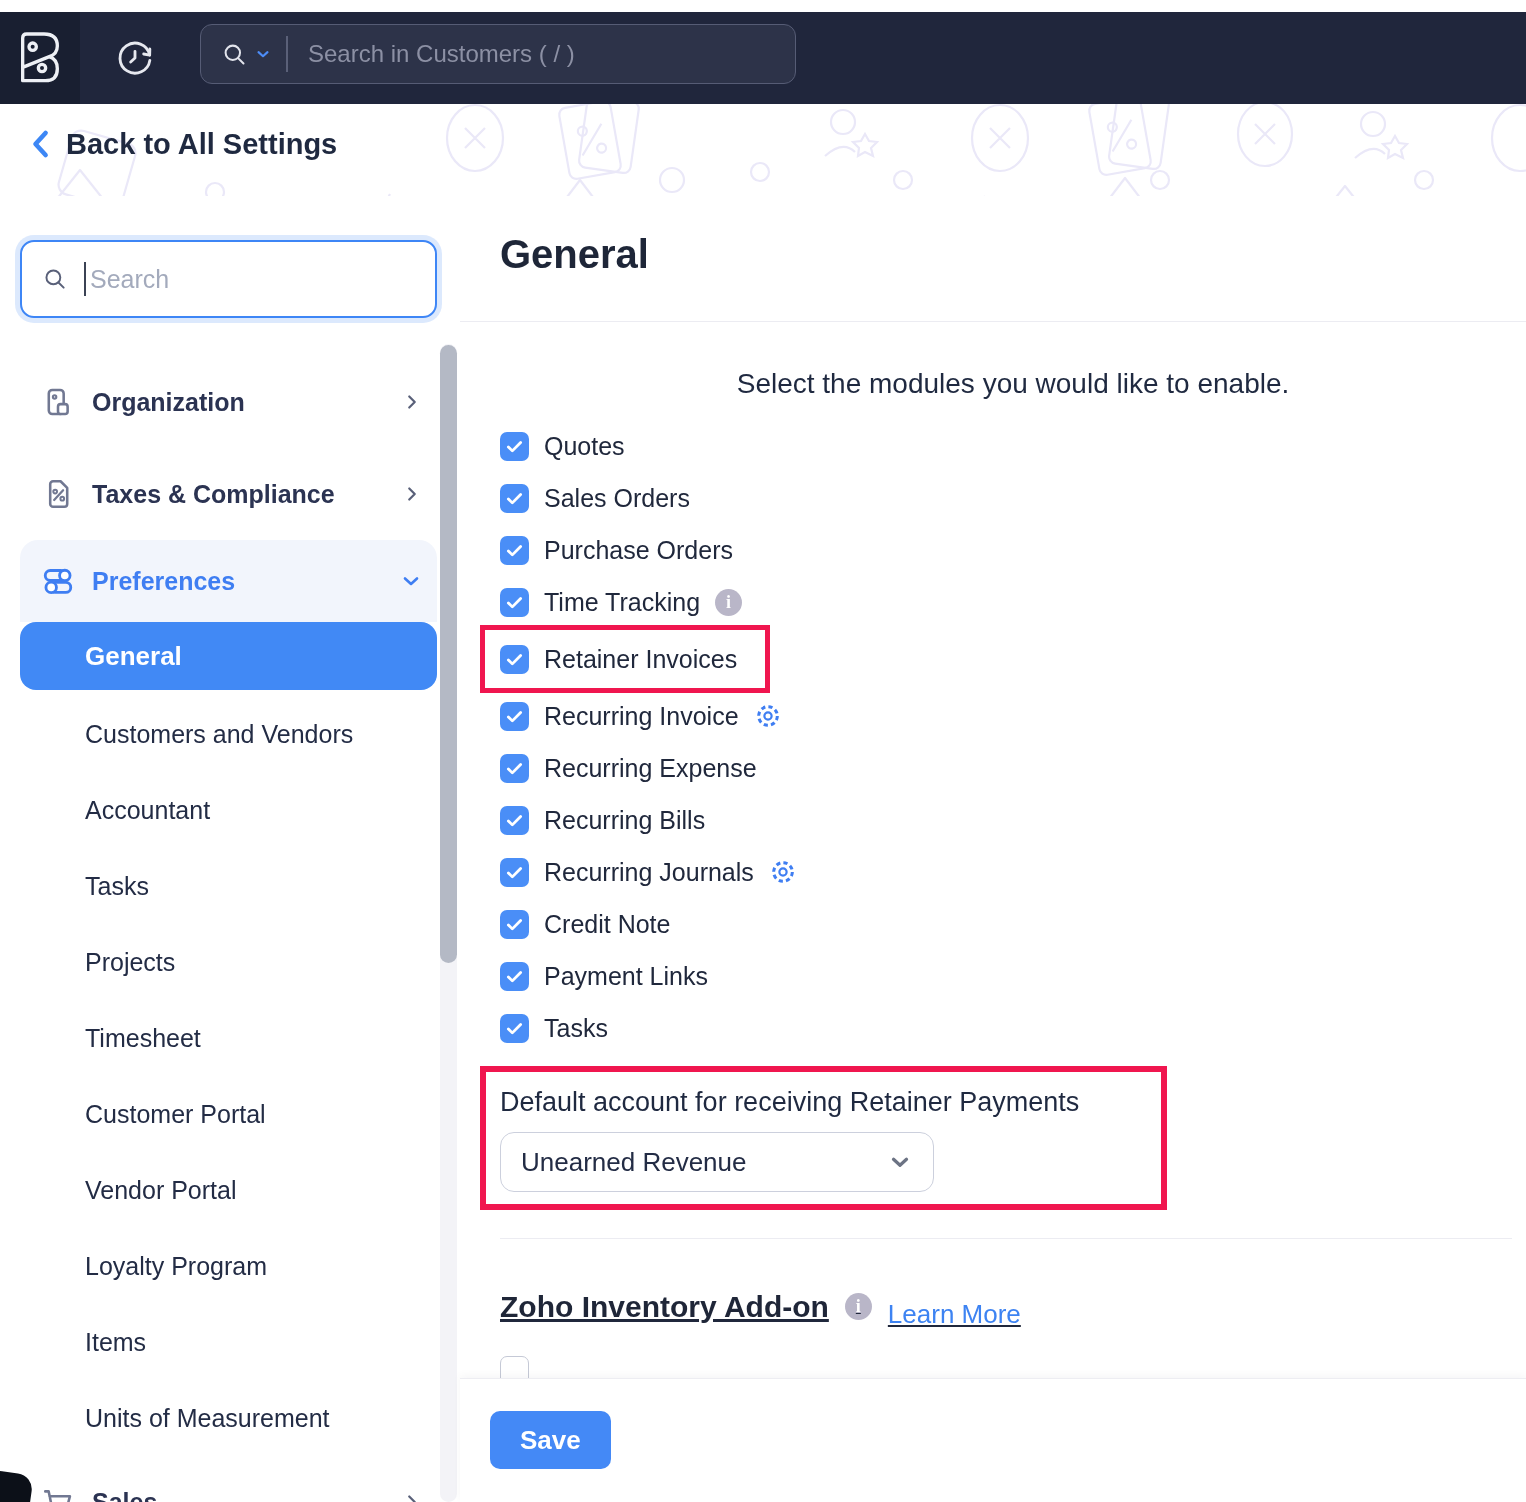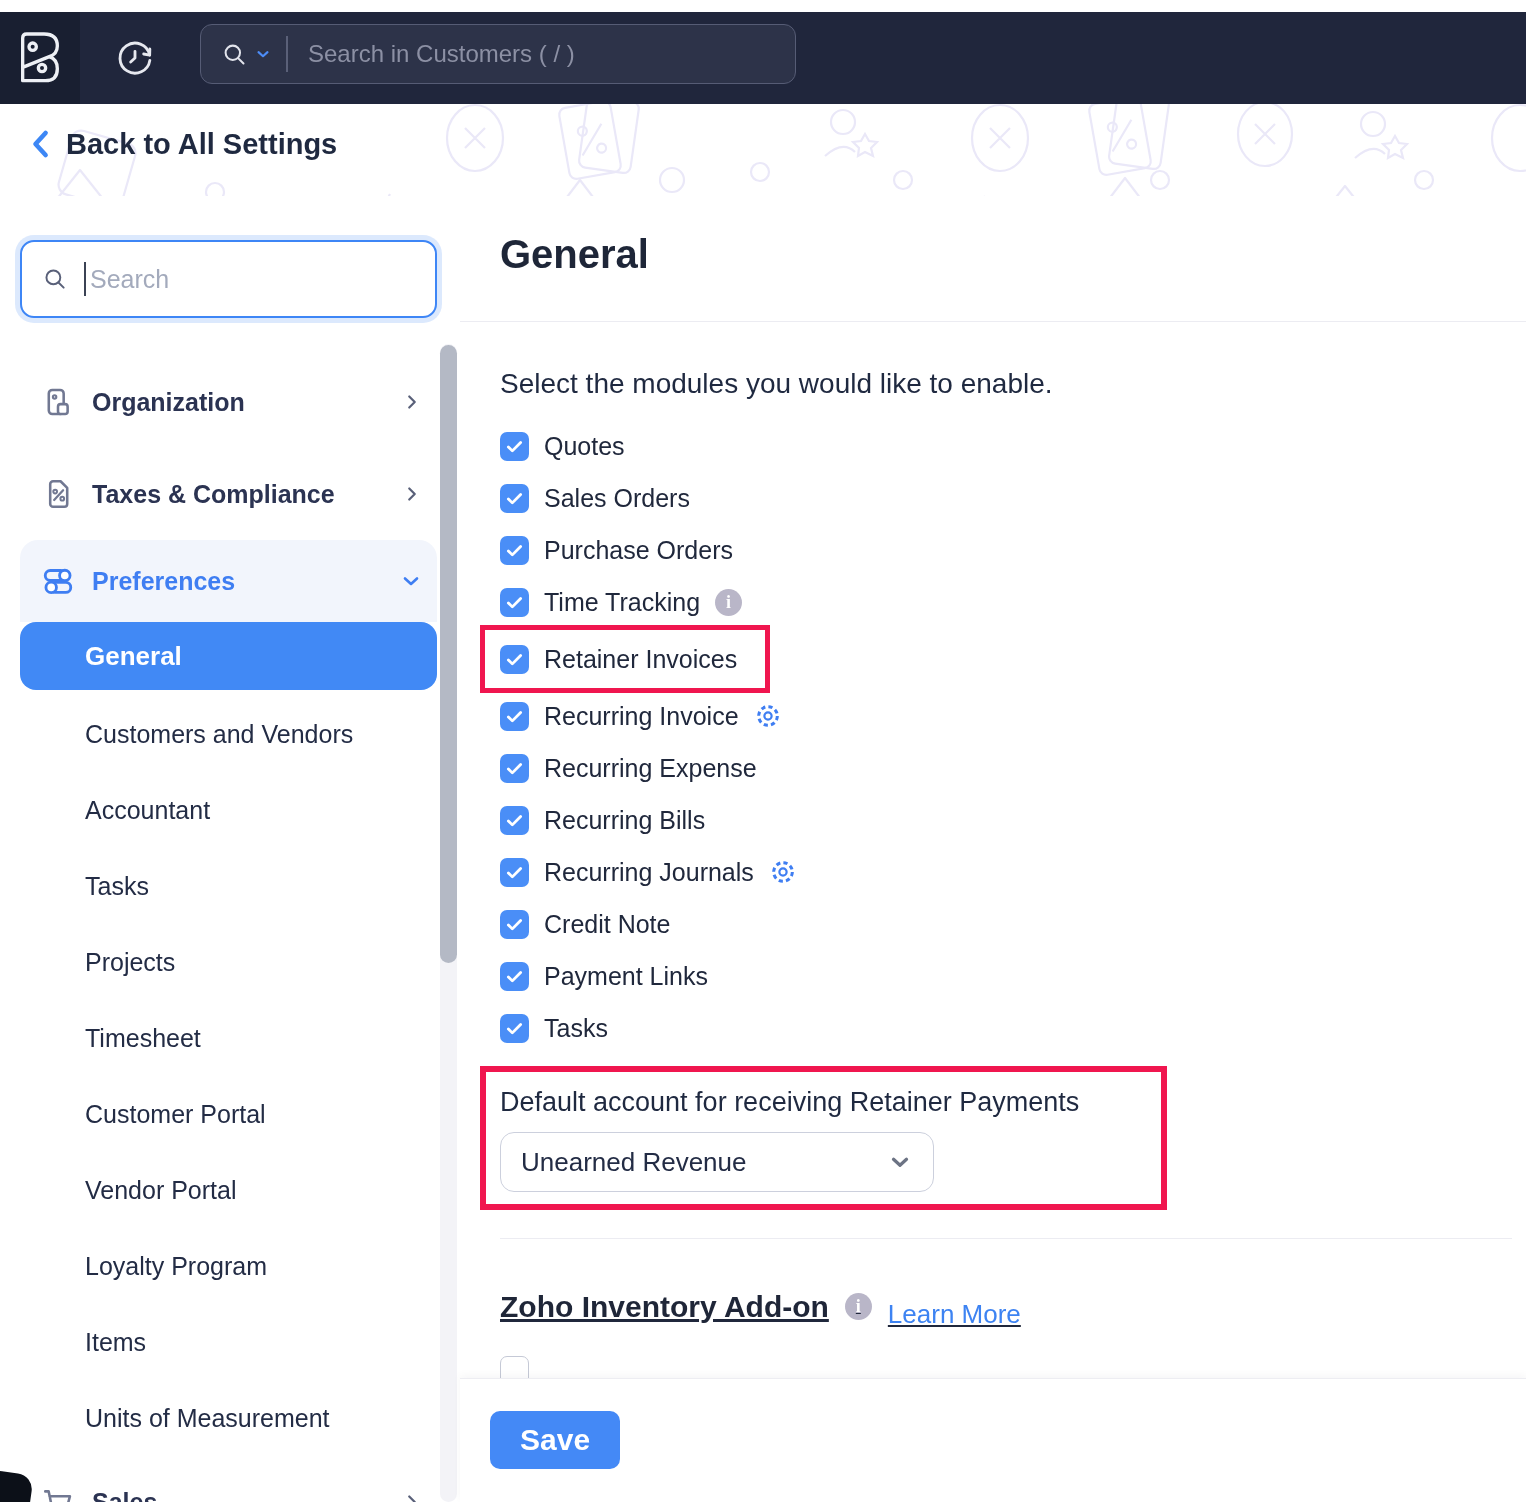--- a/index.html
+++ b/index.html
@@ -53,21 +53,21 @@
   .scroll-thumb{position:absolute;right:3px;top:149px;width:17px;height:618px;background:#b4b9c5;
                 border-radius:9px;cursor:pointer;}
   .corner-blob{position:absolute;left:-18px;bottom:-28px;width:48px;height:58px;background:#0c1018;
                border-radius:16px;transform:rotate(8deg);}
 
   
   .main{position:absolute;left:460px;top:196px;right:0;bottom:0;overflow:hidden;background:#fff;}
   .main-inner{padding:0 0 0 40px;}
   .page-title{margin:36px 0 0;font-size:40px;font-weight:700;color:#1e2638;}
   .divider{height:1px;background:#ececf2;margin:44px 0 0 -40px;}
-  .modules-heading{margin:46px 0 0;font-size:28px;color:#1f2940;}
+  .modules-heading{margin:46px 0 0;font-size:28px;color:#1f2940;text-align:center;}
   .modules{margin-top:20px;display:flex;flex-direction:column;}
   .module-row{display:flex;align-items:center;height:52px;gap:15px;width:fit-content;
               padding-right:12px;}
   .module-row.hl{height:58px;margin:-3px 0 -3px -20px;padding:0 28px 0 15px;
                  border:5px solid #f0164f;}
   .checkbox{width:29px;height:29px;border-radius:7px;background:#4a8ef7;display:flex;
             align-items:center;justify-content:center;flex:none;cursor:pointer;}
   .checkbox.unchecked{background:#fff;border:1.5px solid #c5c9d6;box-sizing:border-box;}
   .module-label{font-size:25px;color:#20283c;}
   .info-badge{width:27px;height:27px;border-radius:50%;background:#b9b6c8;color:#fff;
@@ -86,21 +86,21 @@
   .divider2{height:1px;background:#ececf2;margin:28px 14px 0 0;}
   .inventory-head{margin-top:44px;display:flex;align-items:center;gap:16px;text-decoration:underline;}
   .inventory-title{font-size:30px;font-weight:600;color:#1f2638;}
   .learn-more{font-size:26px;color:#3d83f2;cursor:pointer;margin-top:16px;}
   .enable-row{margin-top:26px;display:flex;align-items:center;gap:16px;}
   .enable-label{font-size:27px;color:#20283c;}
 
   .footer{position:absolute;left:460px;right:0;top:1378px;bottom:0;background:#fff;
           border-top:1px solid #ededf2;box-shadow:0 -3px 8px rgba(20,20,40,.04);z-index:6;}
   .save-btn{position:absolute;left:30px;top:32px;height:58px;padding:0 30px;background:#4489f6;
-            color:#fff;font-size:30px;font-weight:600;border:none;border-radius:10px;
+            color:#fff;font-size:26px;font-weight:600;border:none;border-radius:10px;
             font-family:"Liberation Sans",sans-serif;cursor:pointer;}
 </style>
 </head>
 <body>
 
 <div class="app">
 
   <div class="topbar">
     <div class="logo-tile">
       <svg width="48" height="56" viewBox="0 0 72 84" fill="none">

